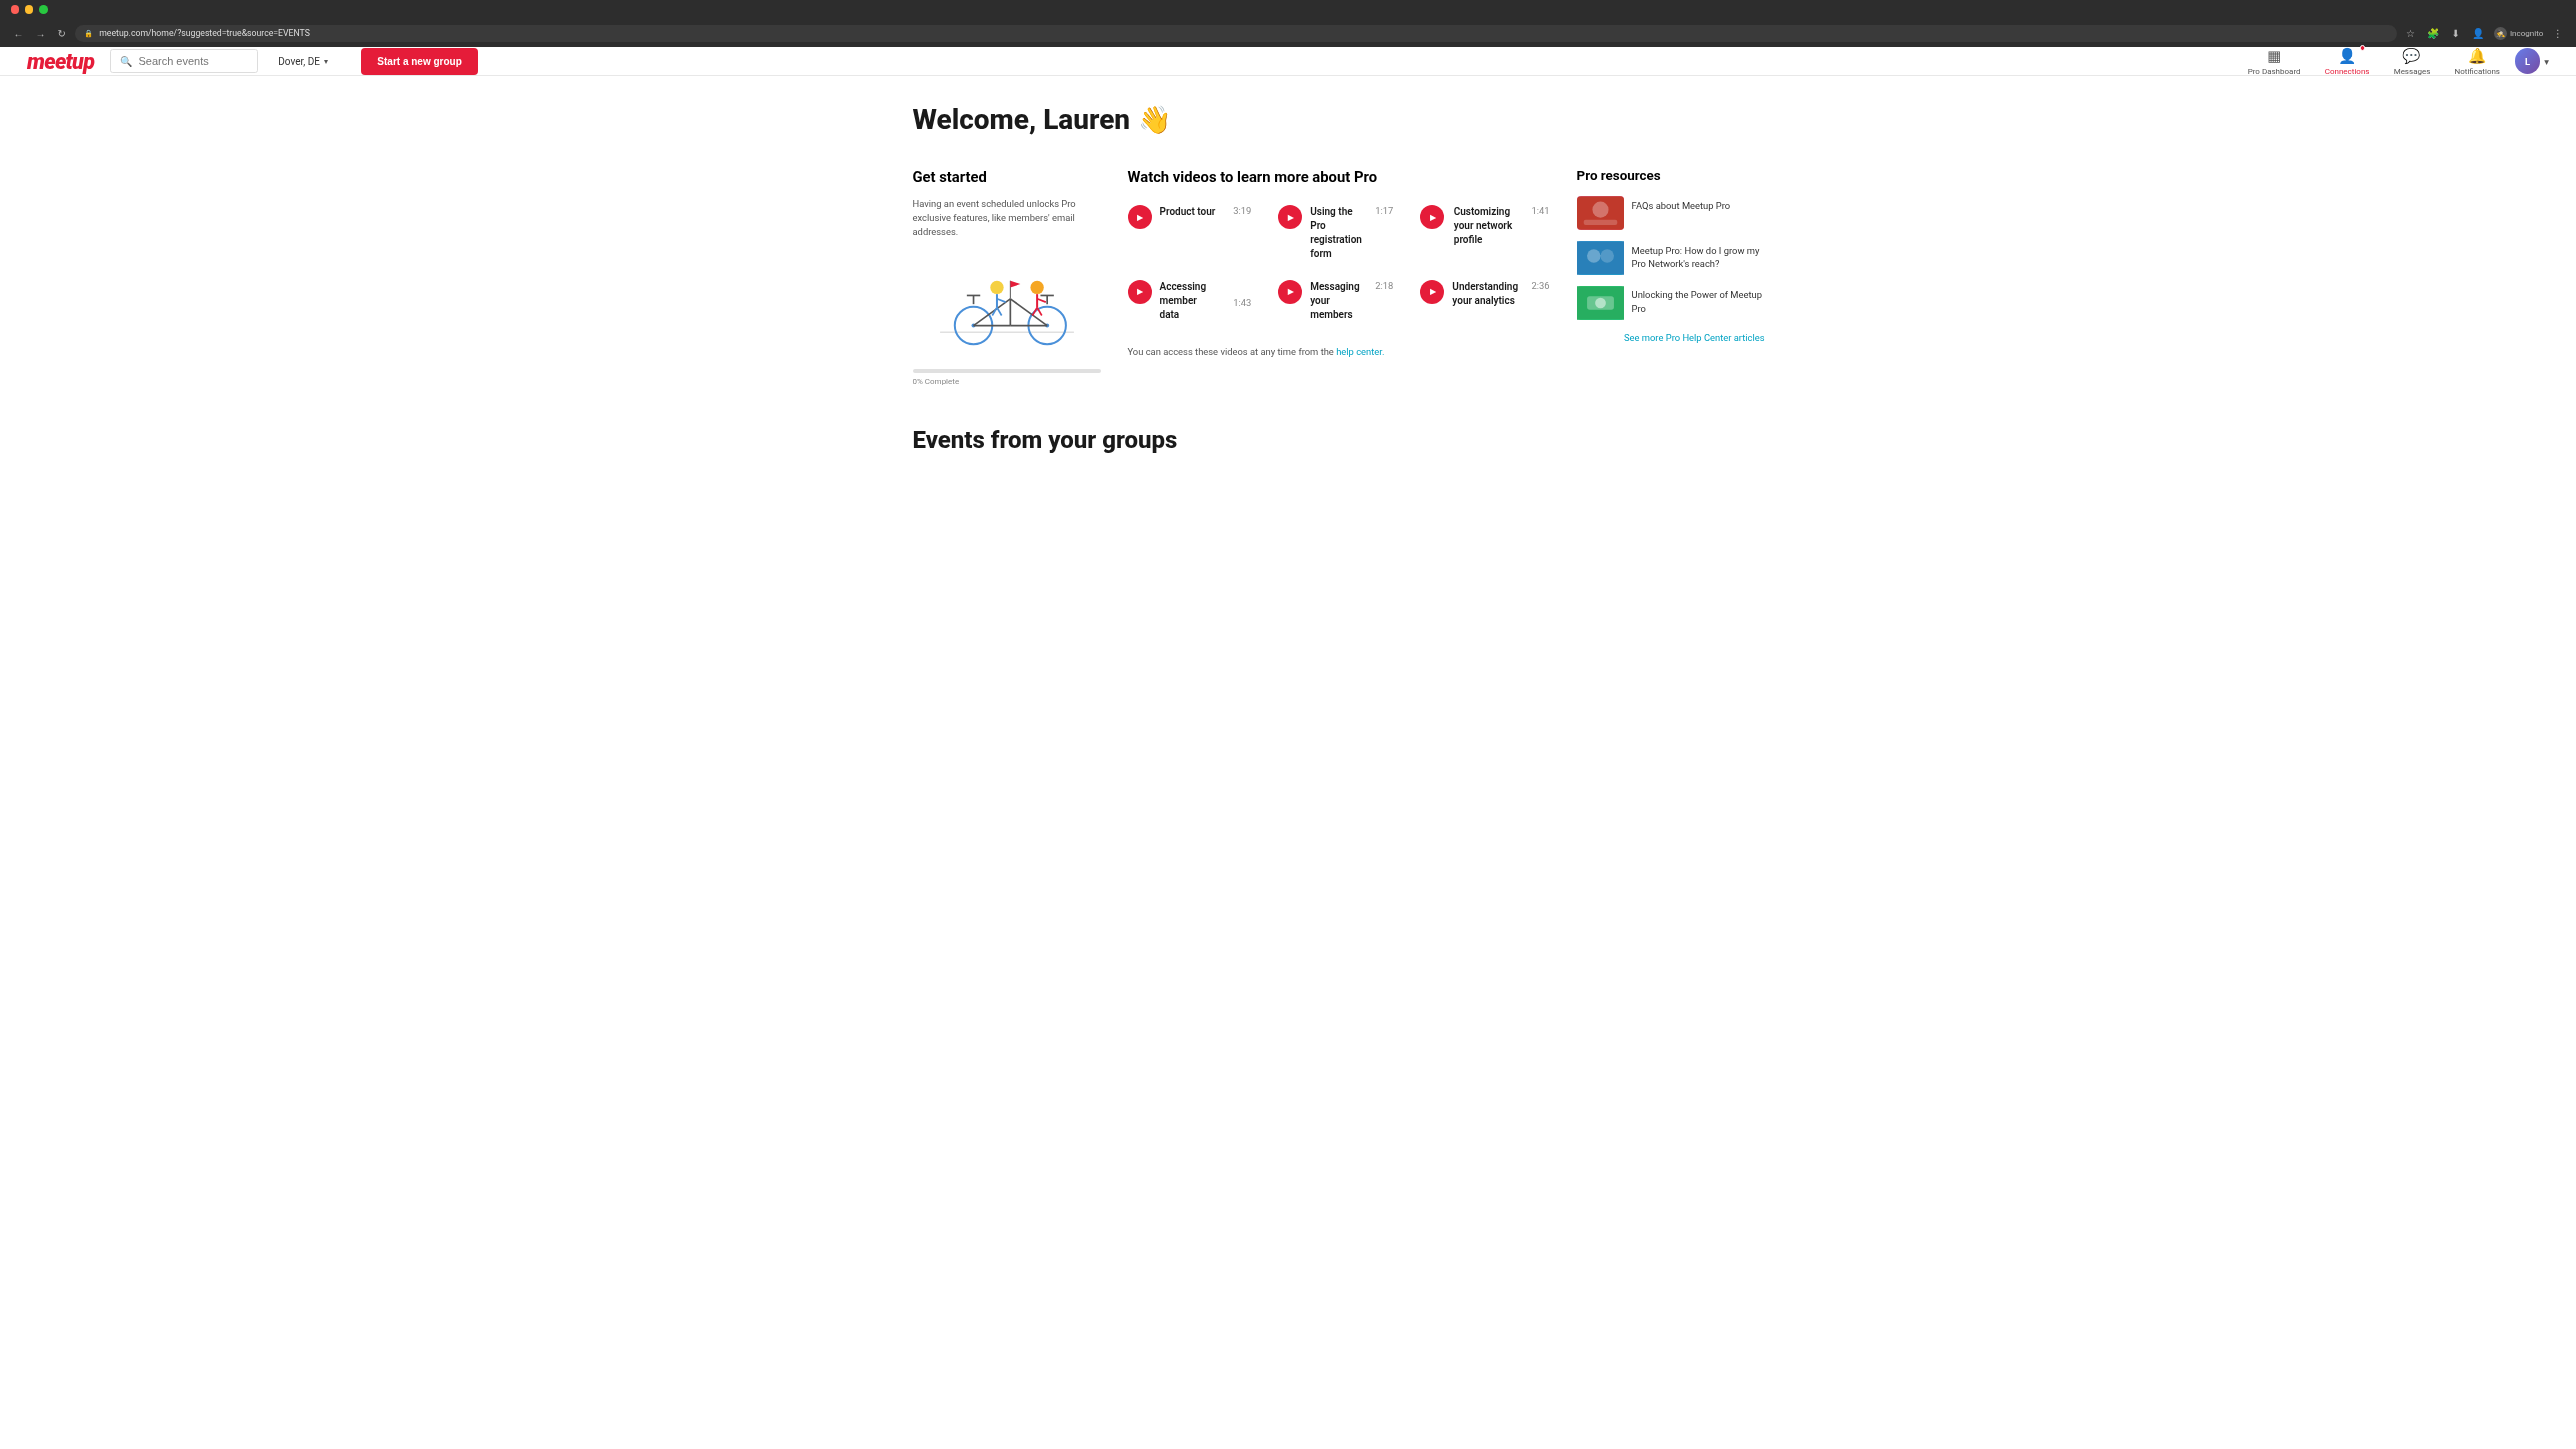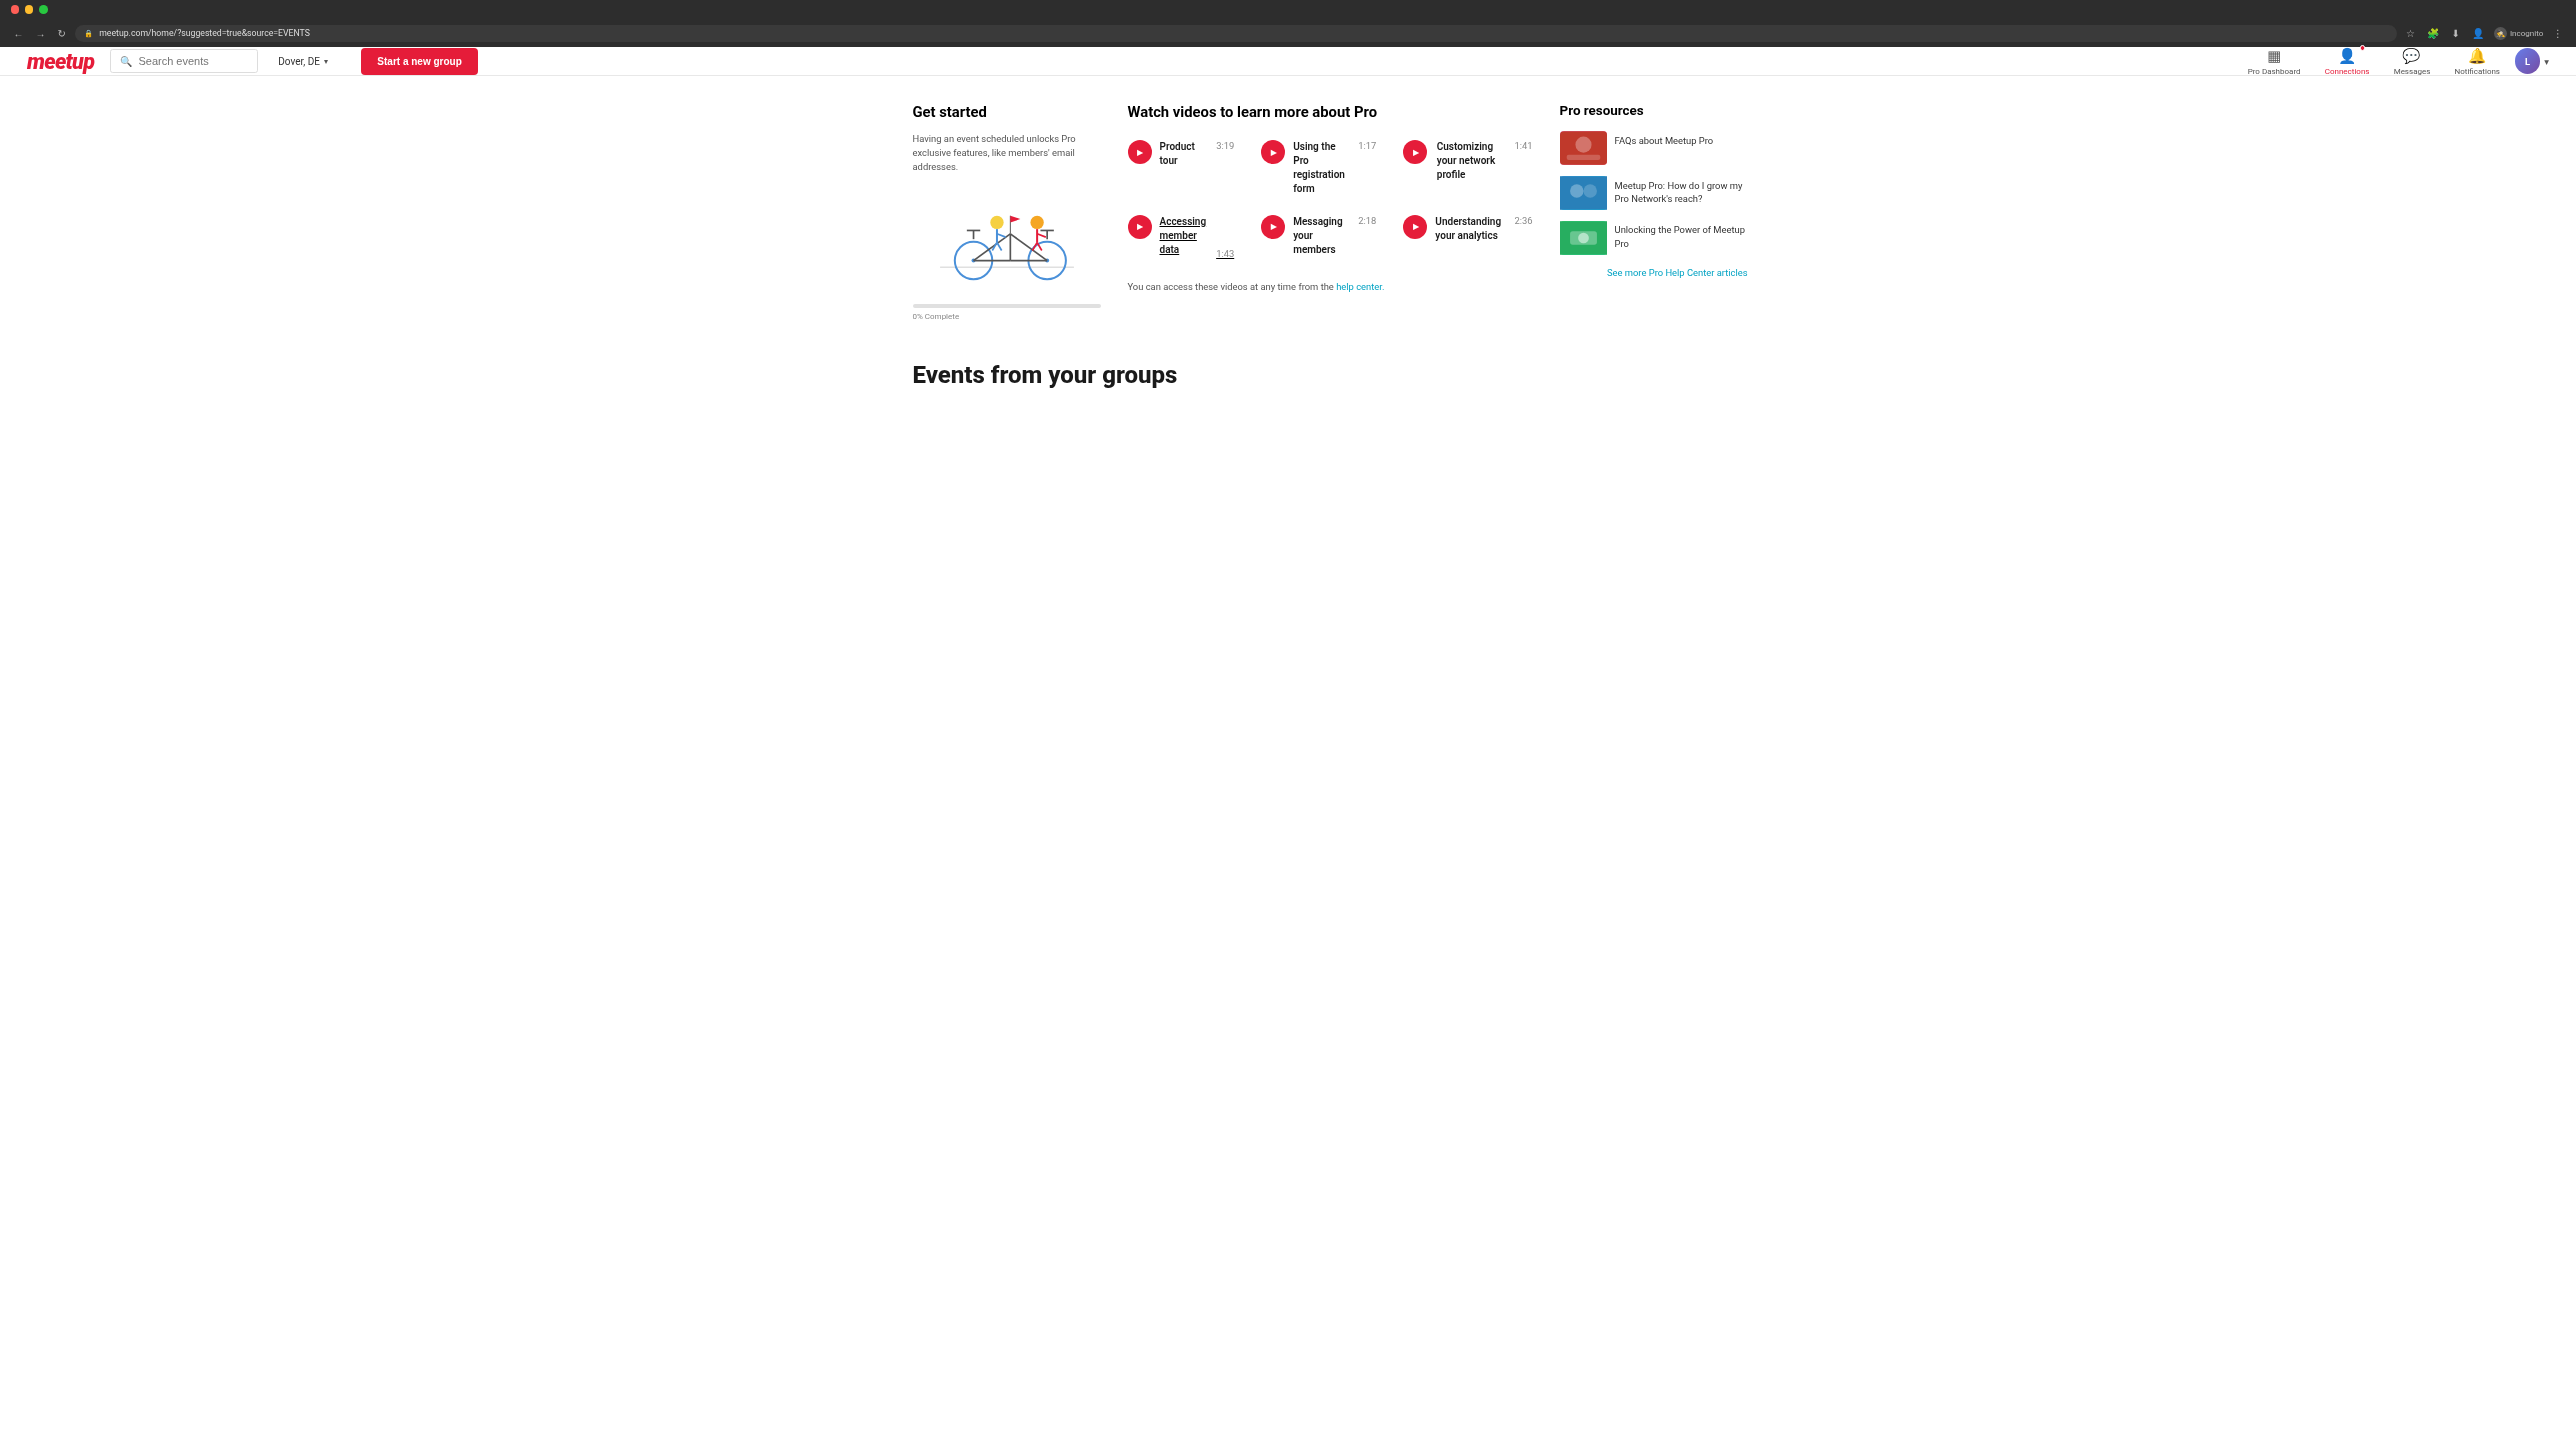--- a/index.html
+++ b/index.html
@@ -150,20 +150,24 @@
       <span class="nav-label">Notifications</span>
     </a>
     <div class="avatar-container">
       <div class="avatar">L</div>
       <span class="avatar-chevron">▾</span>
     </div>
   </nav>
 </header>
 
 <main class="main-content">
+  <h1 class="welcome-heading">
+    <span>Welcome, Lauren</span>
+    <span class="wave-emoji">👋</span>
+  </h1>
 
   <div class="content-grid">
 
     <div class="get-started">
       <h2>Get started</h2>
       <p>Having an event scheduled unlocks Pro exclusive features, like members' email addresses.</p>
 
       <div class="illustration-area">
         <svg width="148" height="87" viewBox="0 0 220 130">
 
@@ -235,21 +239,21 @@
         <div class="video-item" style="display: flex; align-items: flex-start; ">
           <div class="play-btn"></div>
           <div class="video-item-inner" style="display: flex; align-items: flex-start; flex: 1 1 0%; justify-content: space-between; gap: 5.4px;">
             <span class="video-title">Customizing your network profile</span>
             <span class="video-duration">1:41</span>
           </div>
         </div>
 
         <div class="video-item" style="display: flex; align-items: flex-start; gap: 8px;">
           <div class="play-btn"></div>
-          <div class="video-item-inner" style="display: flex; align-items: flex-end; flex: 1 1 0%; justify-content: space-between; gap: 2px; text-decoration: underline;">
+          <div class="video-item-inner" style="display: flex; align-items: center; flex: 1 1 0%; justify-content: space-between; gap: 19px;">
             <span class="video-title">Accessing member data</span>
             <span class="video-duration">1:43</span>
           </div>
         </div>
 
         <div class="video-item" style="display: flex; align-items: flex-start; gap: 8px;">
           <div class="play-btn"></div>
           <div class="video-item-inner" style="display: flex; align-items: flex-start; flex: 1 1 0%; justify-content: space-between; gap: 5.4px;">
             <span class="video-title">Messaging your members</span>
             <span class="video-duration">2:18</span>

